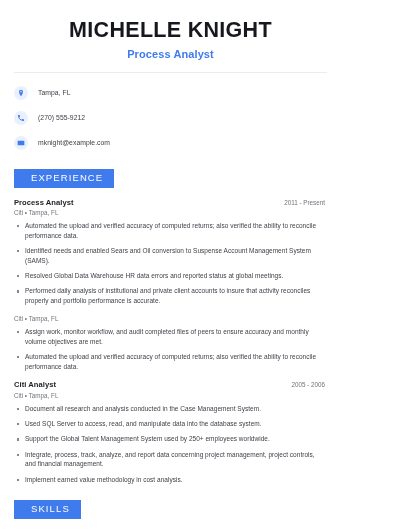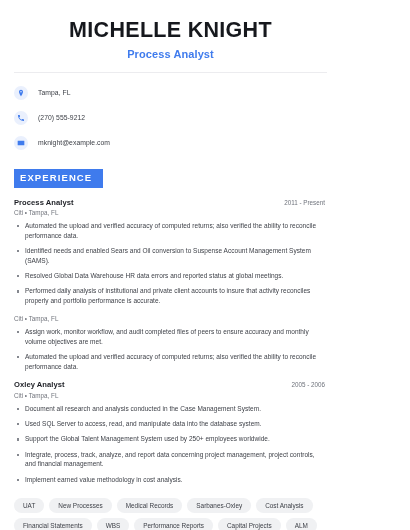--- a/index.html
+++ b/index.html
@@ -68,23 +68,23 @@
     letter-spacing: 0.05px;
   }
 
   
   .section { margin-top: 14px; }
   .section-badge {
     display: inline-block;
     background: #3f7bed;
     color: #ffffff;
     font-size: 9.5px;
-    font-weight: 700;
+    font-weight: 400;
     letter-spacing: 1.1px;
-    padding: 4px 11px 4px 6px;
+    padding: 4px 11px 4px 17px;
     line-height: 1.15;
   }
 
   
   .jobs { margin-top: 10px; }
   .job { margin-bottom: 9px; }
   .job-head {
     display: flex;
     align-items: baseline;
     justify-content: space-between;
@@ -208,37 +208,38 @@
       <div class="job">
         <div class="job-meta">Citi • Tampa, FL</div>
         <ul class="bullets">
           <li class="bullet">Assign work, monitor workflow, and audit completed files of peers to ensure accuracy and monthly volume objectives are met.</li>
           <li class="bullet">Automated the upload and verified accuracy of computed returns; also verified the ability to reconcile performance data.</li>
         </ul>
       </div>
 
       <div class="job">
         <div class="job-head">
-          <span class="job-role">Oxley Analyst</span>
+          <span class="job-role">Citi Analyst</span>
           <span class="job-dates">2005 - 2006</span>
         </div>
         <div class="job-meta">Citi • Tampa, FL</div>
         <ul class="bullets">
           <li class="bullet">Document all research and analysis conducted in the Case Management System.</li>
           <li class="bullet">Used SQL Server to access, read, and manipulate data into the database system.</li>
           <li class="bullet">Support the Global Talent Management System used by 250+ employees worldwide.</li>
           <li class="bullet">Integrate, process, track, analyze, and report data concerning project management, project controls, and financial management.</li>
           <li class="bullet">Implement earned value methodology in cost analysis.</li>
         </ul>
       </div>
 
     </div>
   </div>
 
   <div class="section skills-section">
+    <div class="section-badge">SKILLS</div>
     <div class="skills-wrap">
       <ul class="skills-list">
         <li class="skill-pill">UAT</li>
         <li class="skill-pill">New Processes</li>
         <li class="skill-pill">Medical Records</li>
         <li class="skill-pill">Sarbanes-Oxley</li>
         <li class="skill-pill">Cost Analysis</li>
         <li class="skill-pill">Financial Statements</li>
         <li class="skill-pill">WBS</li>
         <li class="skill-pill">Performance Reports</li>

